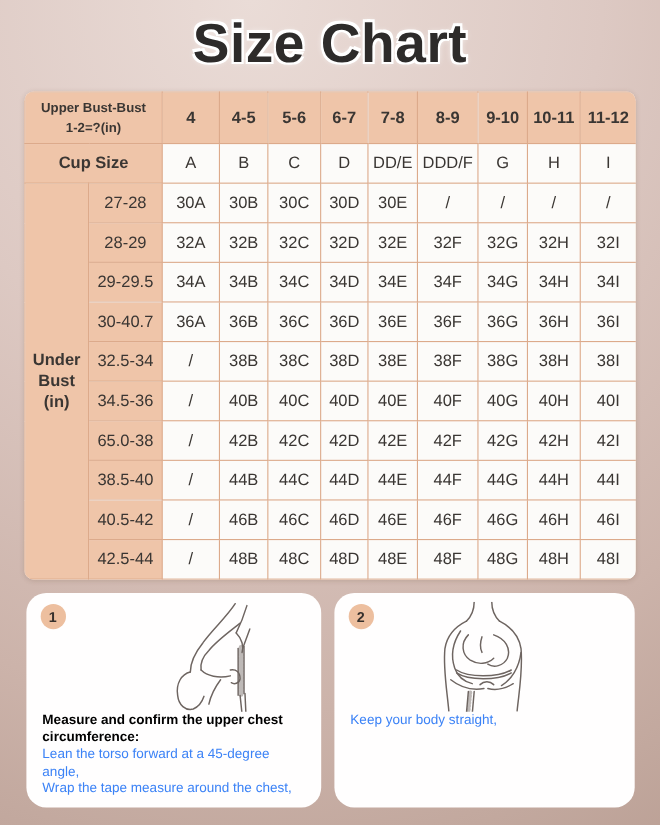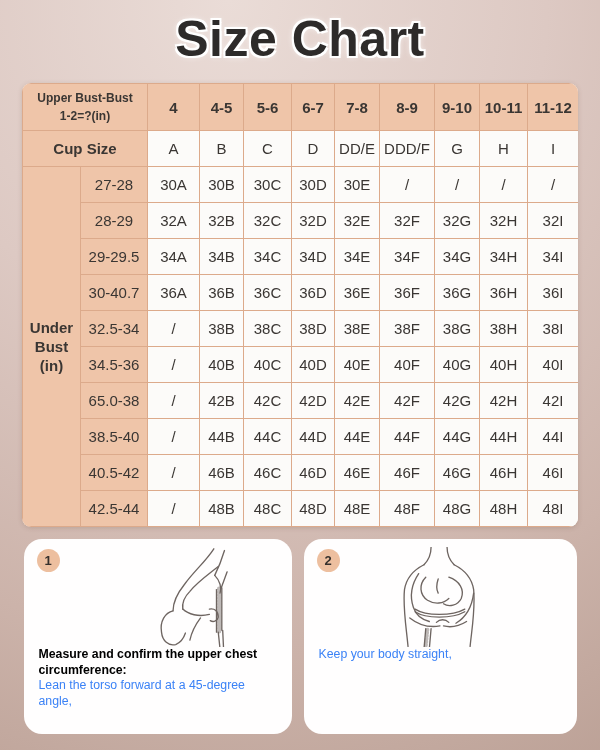--- a/index.html
+++ b/index.html
@@ -236,20 +236,21 @@
           <path d="M146,48 L146,96"></path>
           <path d="M152,46 L152,94"></path>
           <path d="M149,47 L149,95" stroke-width="5" stroke-dasharray="1 2.4" opacity="0.45"></path>
           <path d="M148,96 L150,115"></path>
           <path d="M153,94 L154,115"></path>
           <path d="M128,80 C122,88 118,96 116,105"></path>
         </svg>
       </div>
       <p class="h">Measure and confirm the upper chest circumference:</p>
       <p>Lean the torso forward at a 45-degree angle,</p>
+      <p>Wrap the tape measure around the chest,</p>
     </div>
 
     <div class="card card-2">
       <div class="badge">2</div>
       <div class="illus">
         <svg viewBox="0 0 160 115" fill="none" stroke="#6e6561" stroke-width="1.5" stroke-linecap="round">
           <path d="M70,0 C70,8 68,14 62,20"></path>
           <path d="M88,0 C88,8 90,14 96,20"></path>
           <path d="M62,20 C50,26 42,36 40,48 C38,68 42,90 44,112"></path>
           <path d="M96,20 C108,26 116,36 118,48 C120,70 116,92 114,112"></path>

